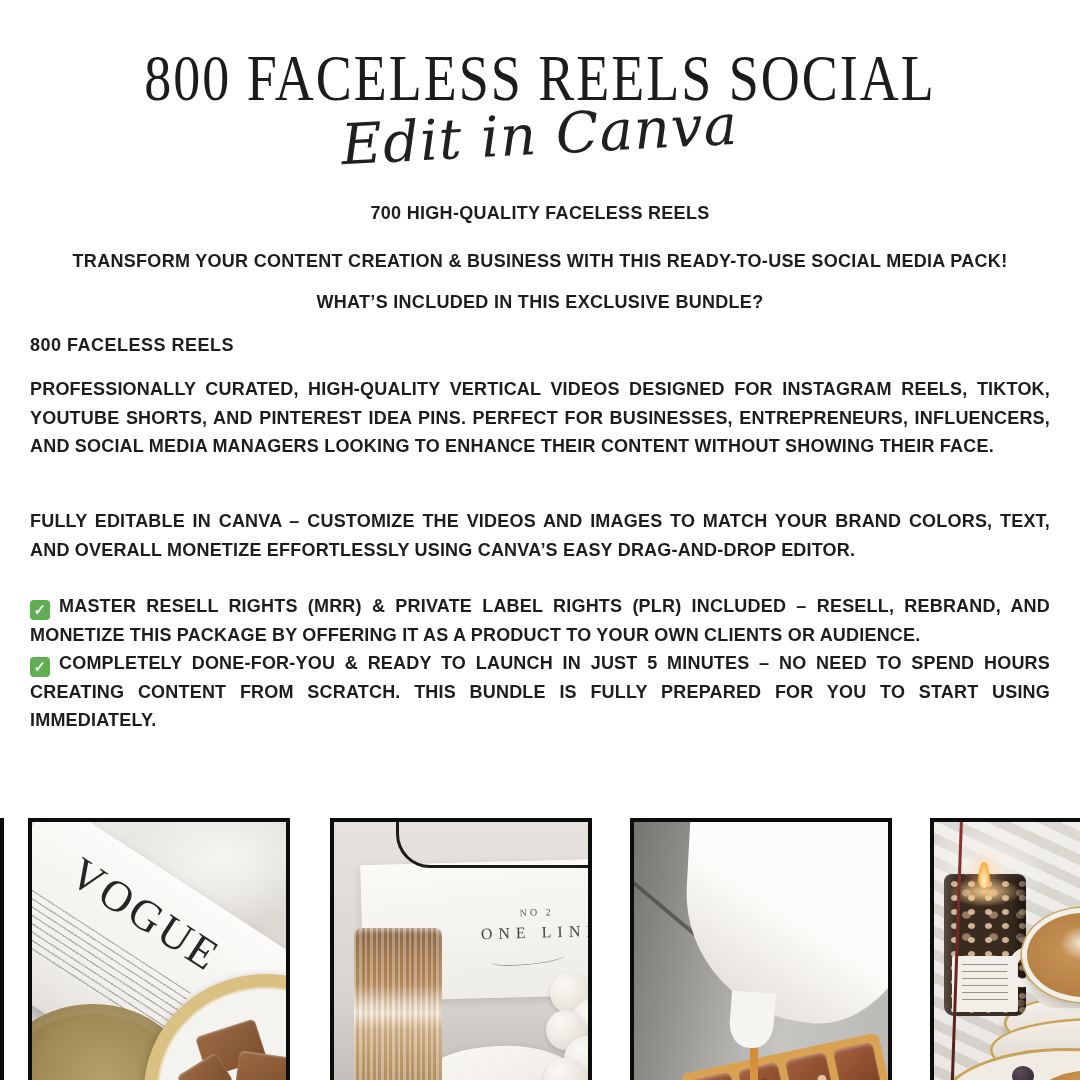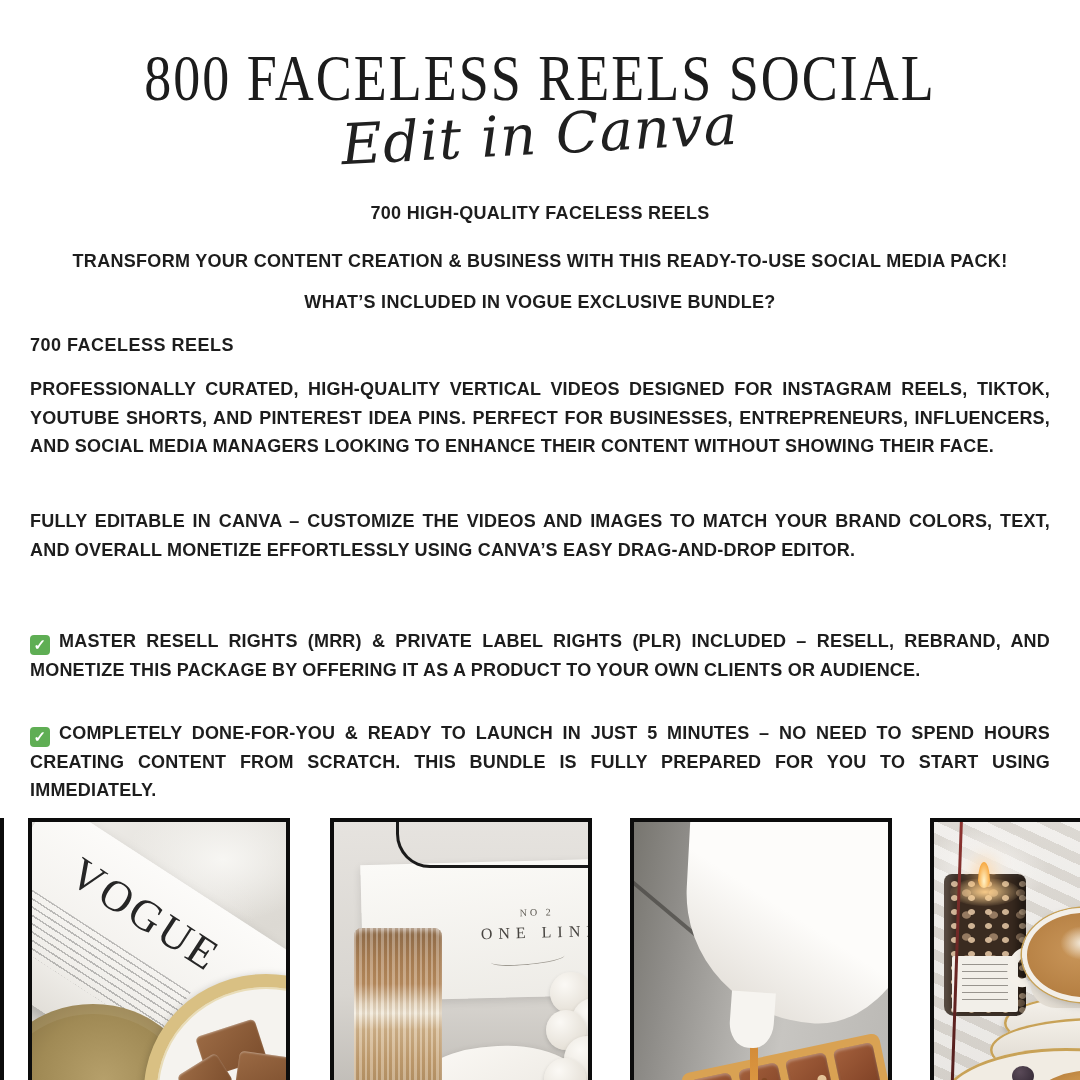--- a/index.html
+++ b/index.html
@@ -22,21 +22,21 @@
 
   .h2   { position:absolute; top:335px; left:30px; font-weight:700; font-size:18px;
           letter-spacing:.5px; }
 
   
   .para { position:absolute; left:30px; width:1020px; font-weight:700; font-size:18px;
           line-height:28.5px; letter-spacing:.2px; text-align:justify; color:#1d1d1d; }
   .p1 { top:375px; }
   .p2 { top:507px; }
   .bullets { position:absolute; top:592px; left:30px; width:1020px; }
-  .bullets .para { position:static; width:auto;margin-top:35px; }
+  .bullets .para { position:static; width:auto; }
   .check { display:inline-block; width:20px; height:20px; margin-right:9px;
            background:#5fae54; border-radius:4px; color:#ffffff; font-size:15px;
            font-weight:700; line-height:20px; text-align:center; vertical-align:-3px; }
 
   
   .gallery { position:absolute; top:818px; left:0; width:1080px; height:262px; overflow:hidden; }
   .photo   { position:absolute; top:0; width:262px; height:320px; border:4px solid #0c0c0c;
              overflow:hidden; background:#e8e6e2; }
   .ph0 { left:-258px; background:linear-gradient(180deg,#b9b2a8,#6e675e); }
   .ph1 { left:28px; }  .ph2 { left:330px; } .ph3 { left:630px; } .ph4 { left:930px; }
@@ -174,23 +174,23 @@
 <div class="canvas">
 
   <div class="title">800 FACELESS REELS SOCIAL</div>
 
   <div class="scriptline">
     <span>Edit in Canva</span>
   </div>
 
   <div class="sub sub1">700 HIGH-QUALITY FACELESS REELS</div>
   <div class="sub sub2">TRANSFORM YOUR CONTENT CREATION &amp; BUSINESS WITH THIS READY-TO-USE SOCIAL MEDIA PACK!</div>
-  <div class="sub sub3">WHAT’S INCLUDED IN VOGUE EXCLUSIVE BUNDLE?</div>
-
-  <div class="h2">700 FACELESS REELS</div>
+  <div class="sub sub3">WHAT’S INCLUDED IN THIS EXCLUSIVE BUNDLE?</div>
+
+  <div class="h2">800 FACELESS REELS</div>
 
   <p class="para p1">PROFESSIONALLY CURATED, HIGH-QUALITY VERTICAL VIDEOS DESIGNED FOR INSTAGRAM REELS, TIKTOK, YOUTUBE SHORTS, AND PINTEREST IDEA PINS. PERFECT FOR BUSINESSES, ENTREPRENEURS, INFLUENCERS, AND SOCIAL MEDIA MANAGERS LOOKING TO ENHANCE THEIR CONTENT WITHOUT SHOWING THEIR FACE.</p>
   <p class="para p2">FULLY EDITABLE IN CANVA – CUSTOMIZE THE VIDEOS AND IMAGES TO MATCH YOUR BRAND COLORS, TEXT, AND OVERALL MONETIZE EFFORTLESSLY USING CANVA’S EASY DRAG-AND-DROP EDITOR.</p>
 
   <div class="bullets">
     <p class="para"><span class="check">✓</span><span>MASTER RESELL RIGHTS (MRR) &amp; PRIVATE LABEL RIGHTS (PLR) INCLUDED – RESELL, REBRAND, AND MONETIZE THIS PACKAGE BY OFFERING IT AS A PRODUCT TO YOUR OWN CLIENTS OR AUDIENCE.</span></p>
     <p class="para"><span class="check">✓</span><span>COMPLETELY DONE-FOR-YOU &amp; READY TO LAUNCH IN JUST 5 MINUTES – NO NEED TO SPEND HOURS CREATING CONTENT FROM SCRATCH. THIS BUNDLE IS FULLY PREPARED FOR YOU TO START USING IMMEDIATELY.</span></p>
   </div>
 
   <div class="gallery">

